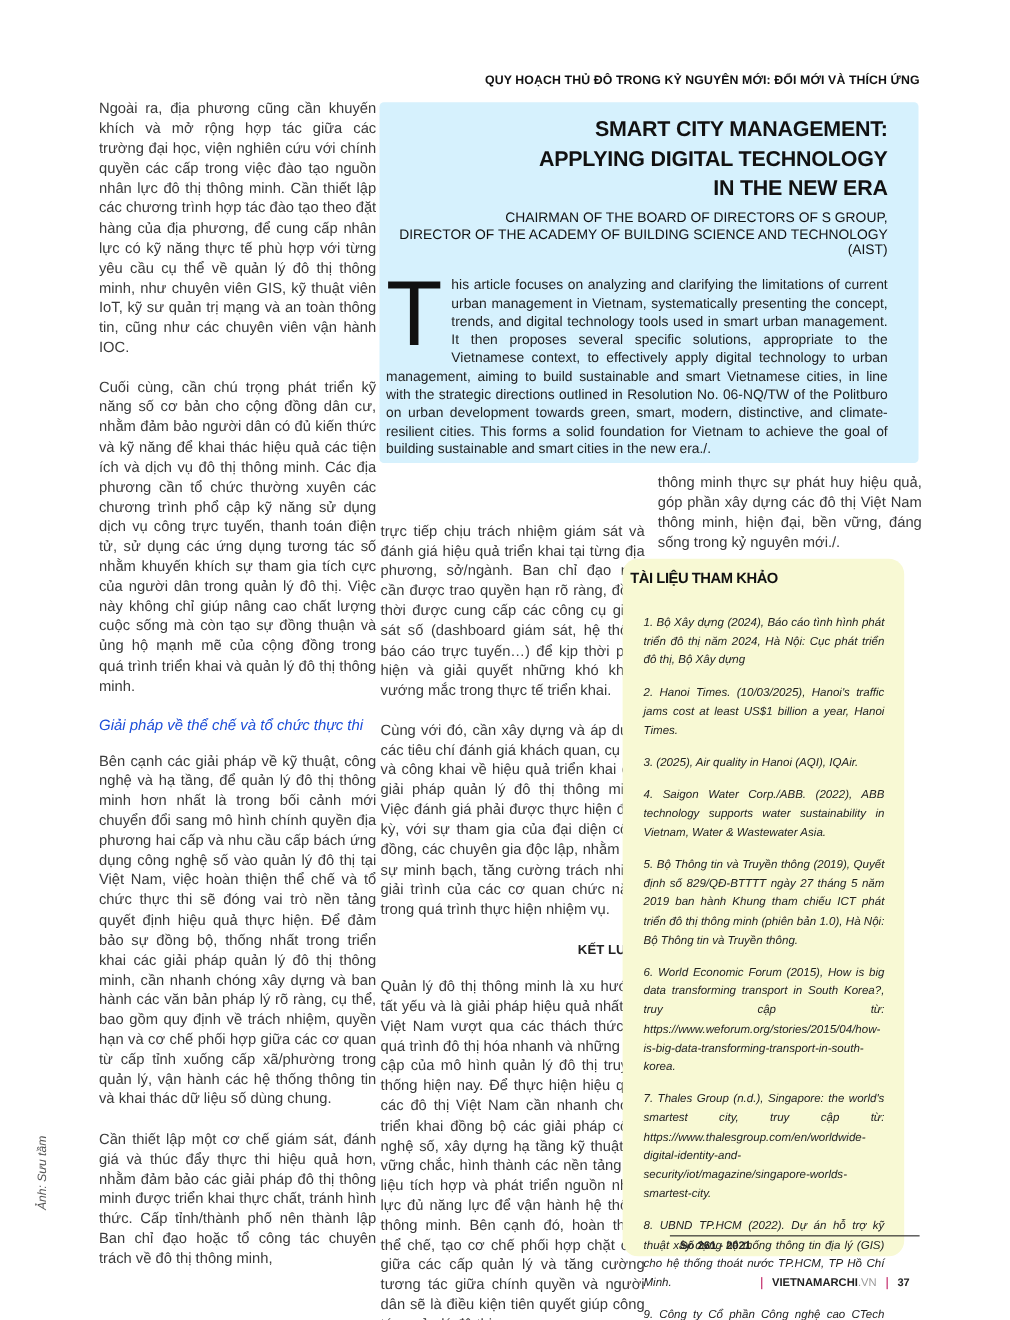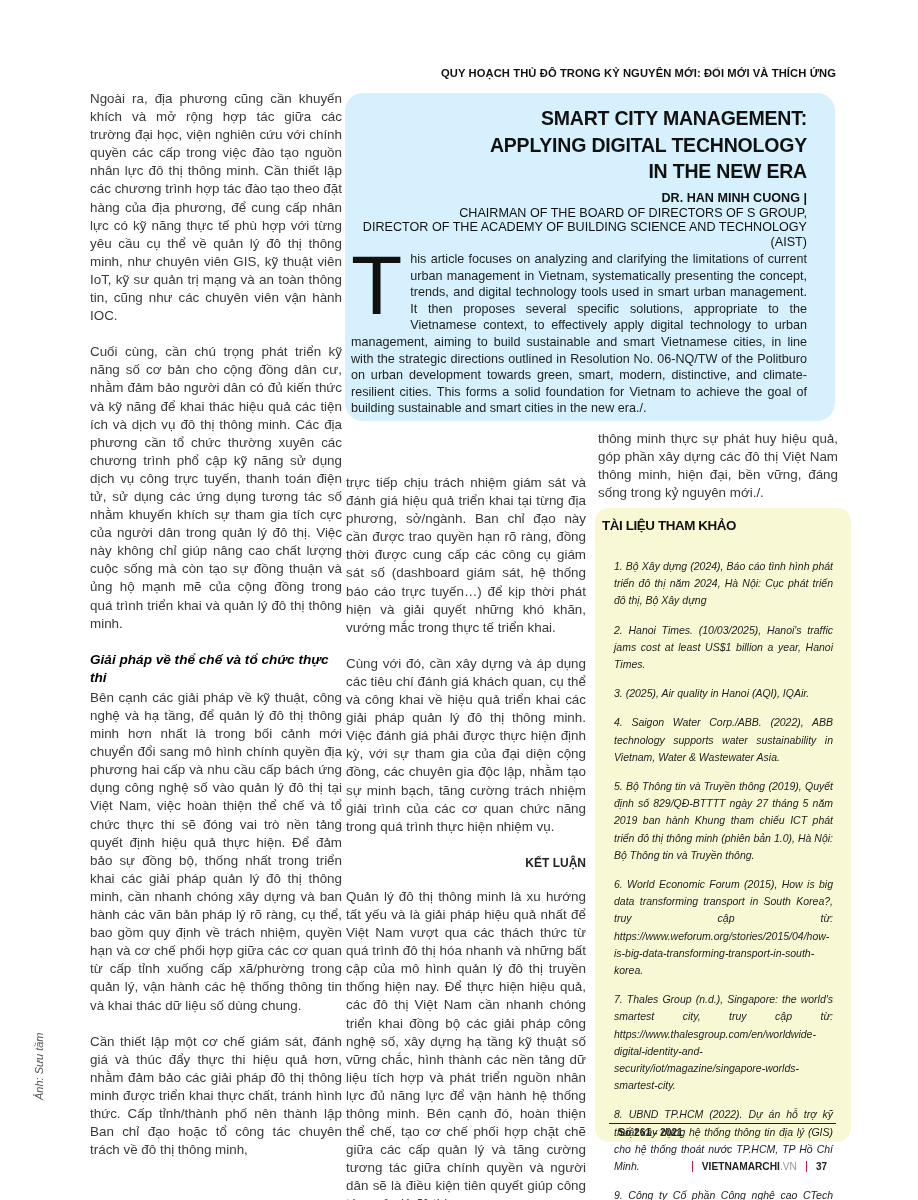--- a/index.html
+++ b/index.html
@@ -1,31 +1,31 @@
 <!DOCTYPE html>
 <html><head>
 <meta charset="utf-8">
 <style>
   html, body { margin:0; padding:0; background:#ffffff; }
   body { width:918px; height:1200px; position:relative; overflow:hidden; font-family:"Liberation Sans", sans-serif; color:#231f20; }
   .running-head { position:absolute; top:67px; right:82px; font-family:"Liberation Sans", sans-serif; font-weight:bold; font-size:11.2px; letter-spacing:0.1px; color:#111; }
-  .abstract-box { position:absolute; left:345px; top:93px; width:490px; height:328px; background:#d6f1fd; border-radius:18px; }
+  .abstract-box { position:absolute; left:345px; top:93px; width:490px; height:328px; background:#d6f1fd; border-radius:4px; }
   .title { position:absolute; right:28px; top:12px; text-align:right; font-family:"Liberation Sans", sans-serif; font-weight:bold; font-size:19.5px; line-height:26.5px; color:#111; letter-spacing:-0.2px; }
   .author { position:absolute; right:28px; top:98px; text-align:right; font-size:12.6px; line-height:14.5px; color:#111; }
   .author .name { font-weight:bold; }
   .abstract-text { position:absolute; left:6px; right:28px; top:158px; font-size:12.6px; line-height:16.6px; color:#222; text-align:justify; }
   .dropcap { float:left; font-family:"Liberation Sans", sans-serif; font-size:84px; line-height:66px; height:66px; margin:1px 8px 0 0; color:#111; font-weight:normal; }
   .col { position:absolute; font-size:13.4px; line-height:18.1px; color:#3a3a3a; text-align:justify; }
   .col p { margin:0 0 18px 0; }
   .col1 { left:90px; top:90px; width:252px; }
   .col2 { left:346px; top:448px; width:240px;margin-top:26px; }
   .col3 { left:598px; top:430px; width:240px; }
-  .subhead { font-style:italic; font-weight:bold; font-size:13.6px; color:#000000; margin:0 0 2px 0; text-align:left; }
+  .subhead { font-style:italic; font-weight:normal; font-size:13.6px; color:#1d4ed8; margin:0 0 14px 0; text-align:left; }
   .section-head { font-weight:bold; font-size:12px; color:#222; margin:4px 0 16px 0; text-align:right; }
-  .refs-box { position:absolute; left:595px; top:508px; width:256px; height:634px; background:#f8f9d4; border-radius:14px; }
+  .refs-box { position:absolute; left:566px; top:508px; width:256px; height:634px; background:#f8f9d4; border-radius:14px; }
   .refs-title { position:absolute; left:7px; top:10px; font-weight:bold; font-size:13.4px; letter-spacing:-0.4px; color:#111; }
   .refs-list { position:absolute; left:7px; right:6px; top:38px; font-style:italic; font-size:10.5px; line-height:17.2px; color:#222; text-align:justify; }
   .refs-list div { margin:12px; }
   .photo-credit { position:absolute; left:33px; top:1100px; transform:rotate(-90deg); transform-origin:left top; font-style:italic; font-size:11px; color:#555; white-space:nowrap; }
   .footer { position:absolute; right:82px; top:1123px; border-top:1.5px solid #222; padding-top:3px; display:flex; font-size:10.2px; font-weight:bold; color:#222; }
   .footer span { padding:0 9px; }
   .footer .sep { border-left:1px solid #be185d;margin-top:34px; }
   .footer .brand-light { font-weight:normal; color:#999; }
   .footer .pagenum { font-size:10px; }
 </style>
@@ -34,21 +34,20 @@
 
 <div class="running-head">QUY HOẠCH THỦ ĐÔ TRONG KỶ NGUYÊN MỚI: ĐỔI MỚI VÀ THÍCH ỨNG</div>
 
 <div class="abstract-box">
   <div class="title">
     <div>SMART CITY MANAGEMENT:</div>
     <div>APPLYING DIGITAL TECHNOLOGY</div>
     <div>IN THE NEW ERA</div>
   </div>
   <div class="author">
-    <div class="name">DR. HAN MINH CUONG |</div>
     <div>CHAIRMAN OF THE BOARD OF DIRECTORS OF S GROUP,</div>
     <div>DIRECTOR OF THE ACADEMY OF BUILDING SCIENCE AND TECHNOLOGY (AIST)</div>
   </div>
   <div class="abstract-text">
     <span class="dropcap">T</span><span>his article focuses on analyzing and clarifying the limitations of current urban management in Vietnam, systematically presenting the concept, trends, and digital technology tools used in smart urban management. It then proposes several specific solutions, appropriate to the Vietnamese context, to effectively apply digital technology to urban management, aiming to build sustainable and smart Vietnamese cities, in line with the strategic directions outlined in Resolution No. 06-NQ/TW of the Politburo on urban development towards green, smart, modern, distinctive, and climate-resilient cities. This forms a solid foundation for Vietnam to achieve the goal of building sustainable and smart cities in the new era./.</span>
   </div>
 </div>
 
 <div class="col col1">
   <p>Ngoài ra, địa phương cũng cần khuyến khích và mở rộng hợp tác giữa các trường đại học, viện nghiên cứu với chính quyền các cấp trong việc đào tạo nguồn nhân lực đô thị thông minh. Cần thiết lập các chương trình hợp tác đào tạo theo đặt hàng của địa phương, để cung cấp nhân lực có kỹ năng thực tế phù hợp với từng yêu cầu cụ thể về quản lý đô thị thông minh, như chuyên viên GIS, kỹ thuật viên IoT, kỹ sư quản trị mạng và an toàn thông tin, cũng như các chuyên viên vận hành IOC.</p>

